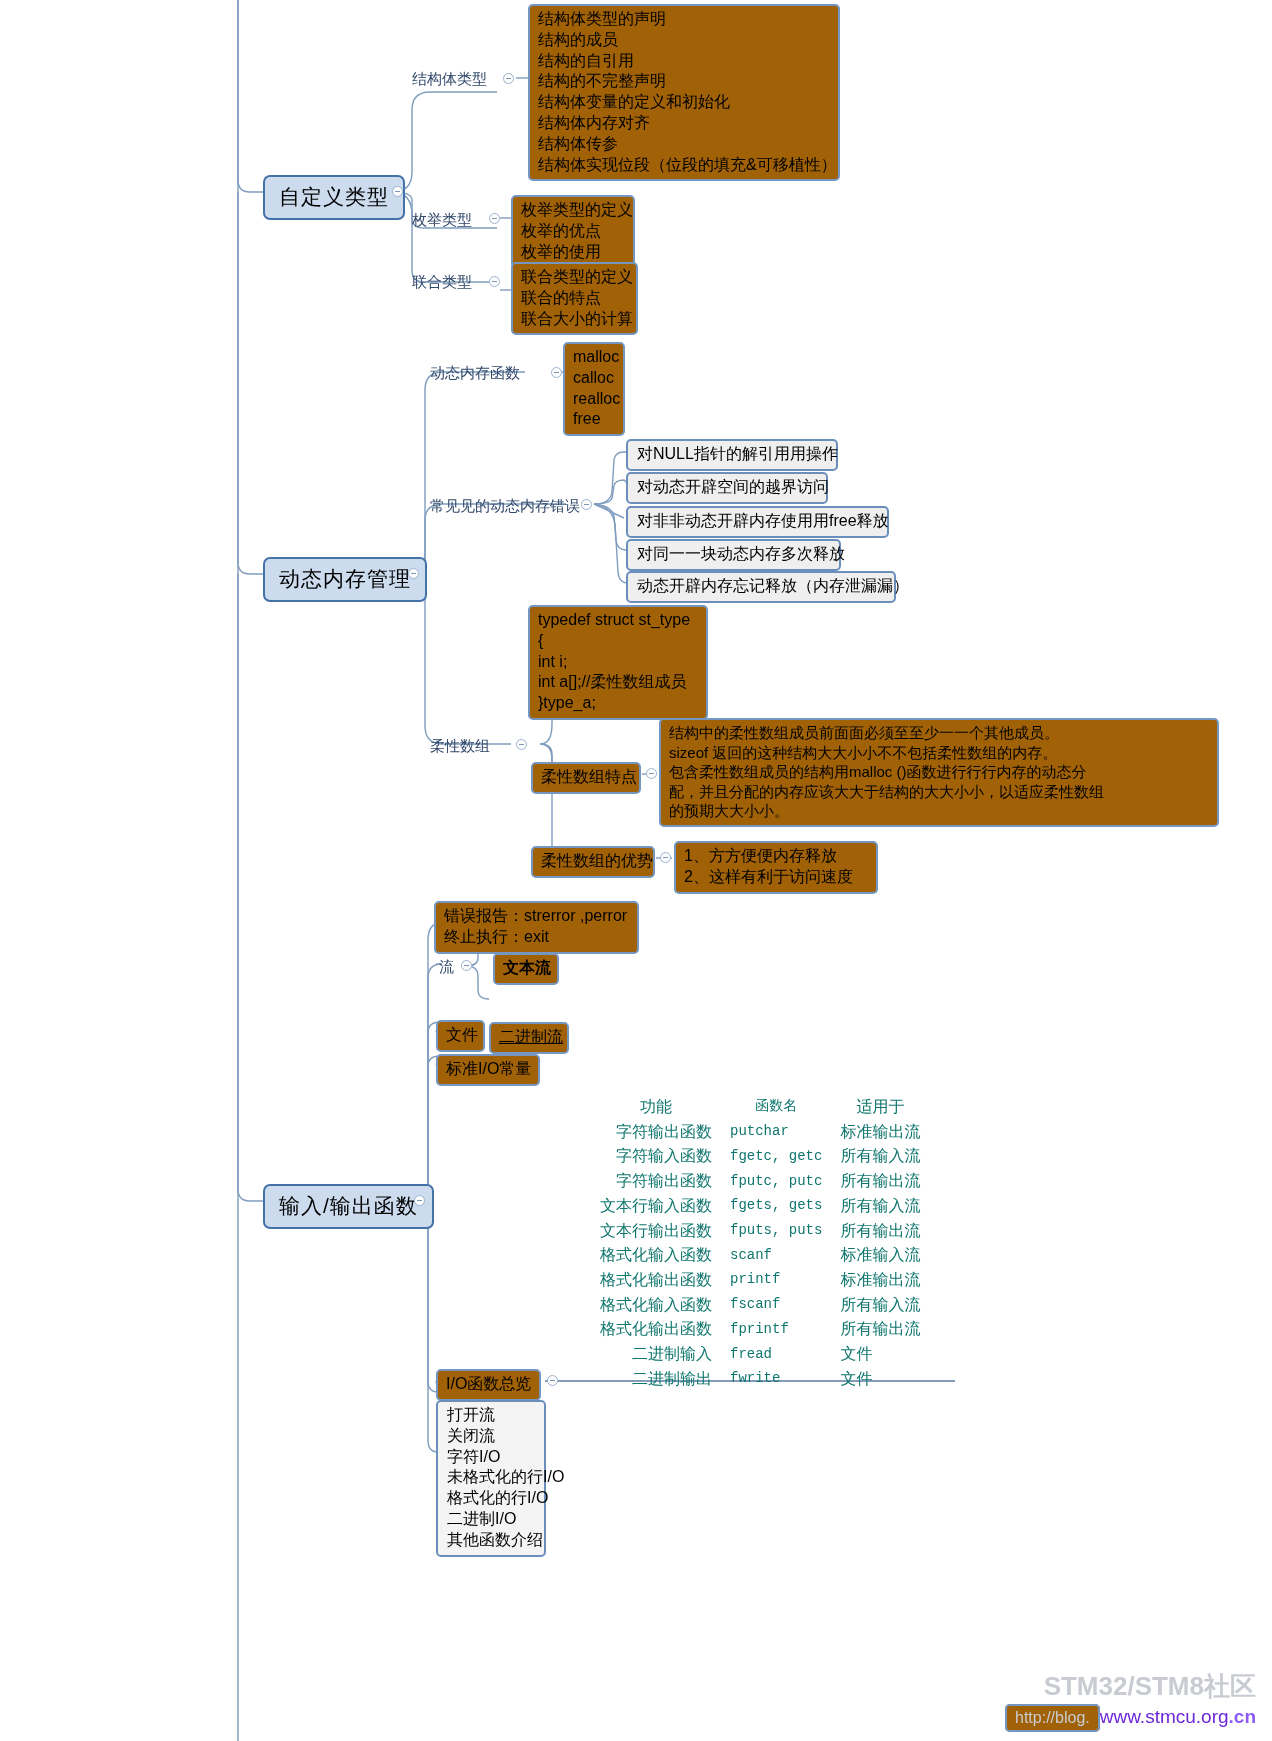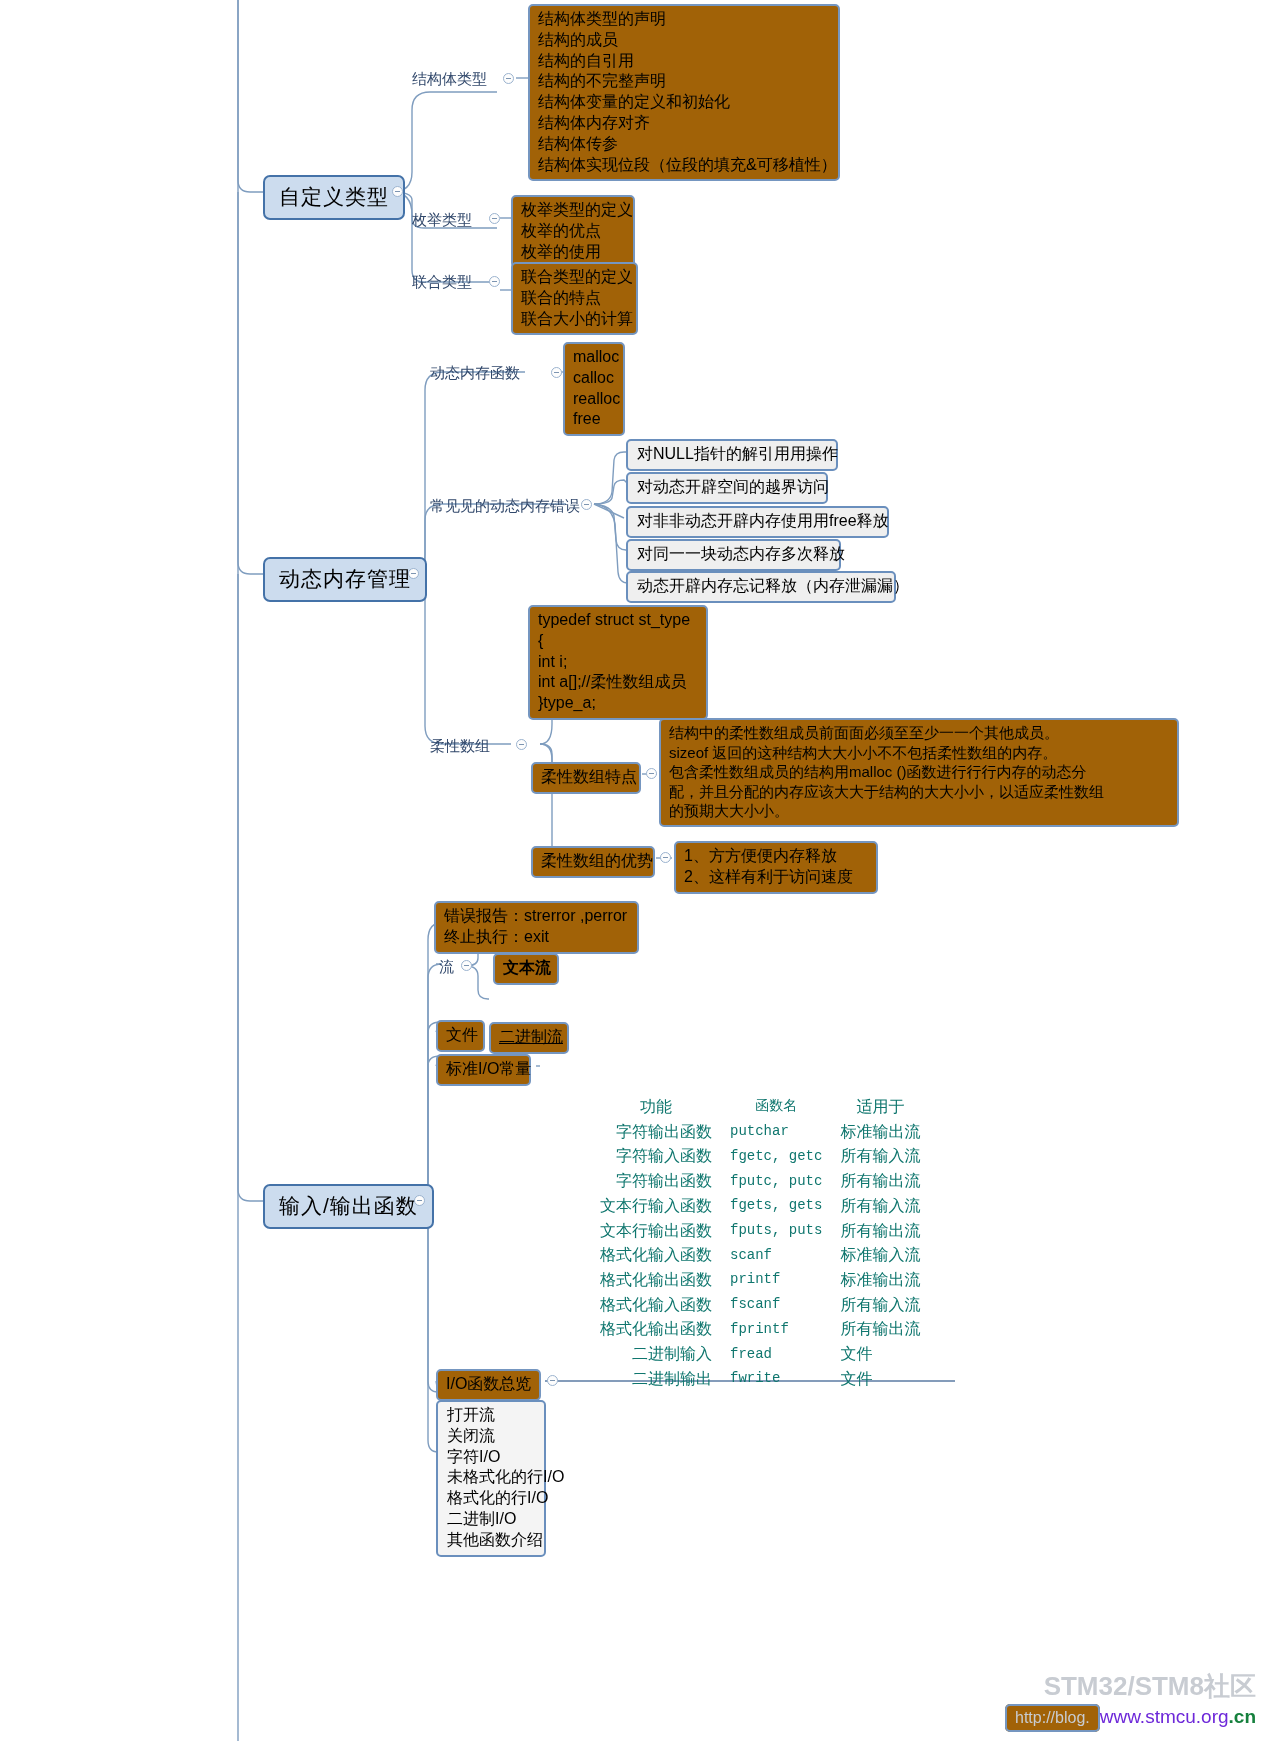--- a/index.html
+++ b/index.html
@@ -119,21 +119,21 @@
   }
   .wm-url {
     position: absolute;
     right: 16px; top: 1706px;
     font-size: 19px;
     color: #c8ccd2;
     letter-spacing: 0px;
   }
   .wm-url .red { color: #6d28d9; font-weight: normal; }
   .wm-url .grey { color: #c8ccd2; }
-  .wm-url .cn { color: #15803d; font-weight: bold; }
+  .wm-url .cn { color: #8b5cf6; font-weight: bold; }
 </style>
 </head>
 <body>
 
 <div id="canvas">
 
   <svg class="links" viewBox="0 0 1272 1741" xmlns="http://www.w3.org/2000/svg">
     <g fill="none" stroke="#7f9dbf" stroke-width="1.4">
 
       <path d="M238 0 L238 180 Q238 192 250 192 L263 192"></path>
@@ -239,21 +239,21 @@
   <div class="toggle" style="left:516px; top:739px;"></div>
 
   <div class="node grey" style="left:528px; top:605px; width:180px;">typedef struct st_type
 {
 int i;
 int a[];//柔性数组成员
 }type_a;</div>
 
   <div class="node grey" style="left:531px; top:762px; width:110px;">柔性数组特点</div>
   <div class="toggle" style="left:646px; top:768px;"></div>
-  <div class="node grey" style="left:659px; top:718px; width:520px; font-size:15px;">结构中的柔性数组成员前面面必须至至少一一个其他成员。
+  <div class="node grey" style="left:659px; top:718px; width:560px; font-size:15px;">结构中的柔性数组成员前面面必须至至少一一个其他成员。
 sizeof 返回的这种结构大大小小不不包括柔性数组的内存。
 包含柔性数组成员的结构用malloc ()函数进行行行内存的动态分
 配，并且分配的内存应该大大于结构的大大小小，以适应柔性数组
 的预期大大小小。</div>
 
   <div class="node grey" style="left:531px; top:846px; width:124px;">柔性数组的优势</div>
   <div class="toggle" style="left:660px; top:852px;"></div>
   <div class="node grey" style="left:674px; top:841px; width:204px;">1、方方便便内存释放
 2、这样有利于访问速度</div>
 
@@ -262,21 +262,21 @@
 
   <div class="node grey" style="left:434px; top:901px; width:205px;">错误报告：strerror ,perror
 终止执行：exit</div>
 
   <div class="node plain" style="left:439px; top:957px;">流</div>
   <div class="toggle" style="left:461px; top:960px;"></div>
   <div class="node grey" style="left:493px; top:953px; width:66px;font-weight:bold;">文本流</div>
   <div class="node grey" style="left:489px; top:1022px; width:80px;text-decoration:underline;">二进制流</div>
 
   <div class="node grey" style="left:436px; top:1020px; width:49px;">文件</div>
-  <div class="node grey" style="left:436px; top:1054px; width:95px;">标准I/O常量</div>
+  <div class="node grey" style="left:436px; top:1054px; width:104px;">标准I/O常量</div>
 
   <div class="node grey" style="left:436px; top:1369px; width:105px;">I/O函数总览</div>
   <div class="toggle" style="left:547px; top:1375px;"></div>
 
   <div class="node light" style="left:436px; top:1400px; width:110px;">打开流
 关闭流
 字符I/O
 未格式化的行I/O
 格式化的行I/O
 二进制I/O

